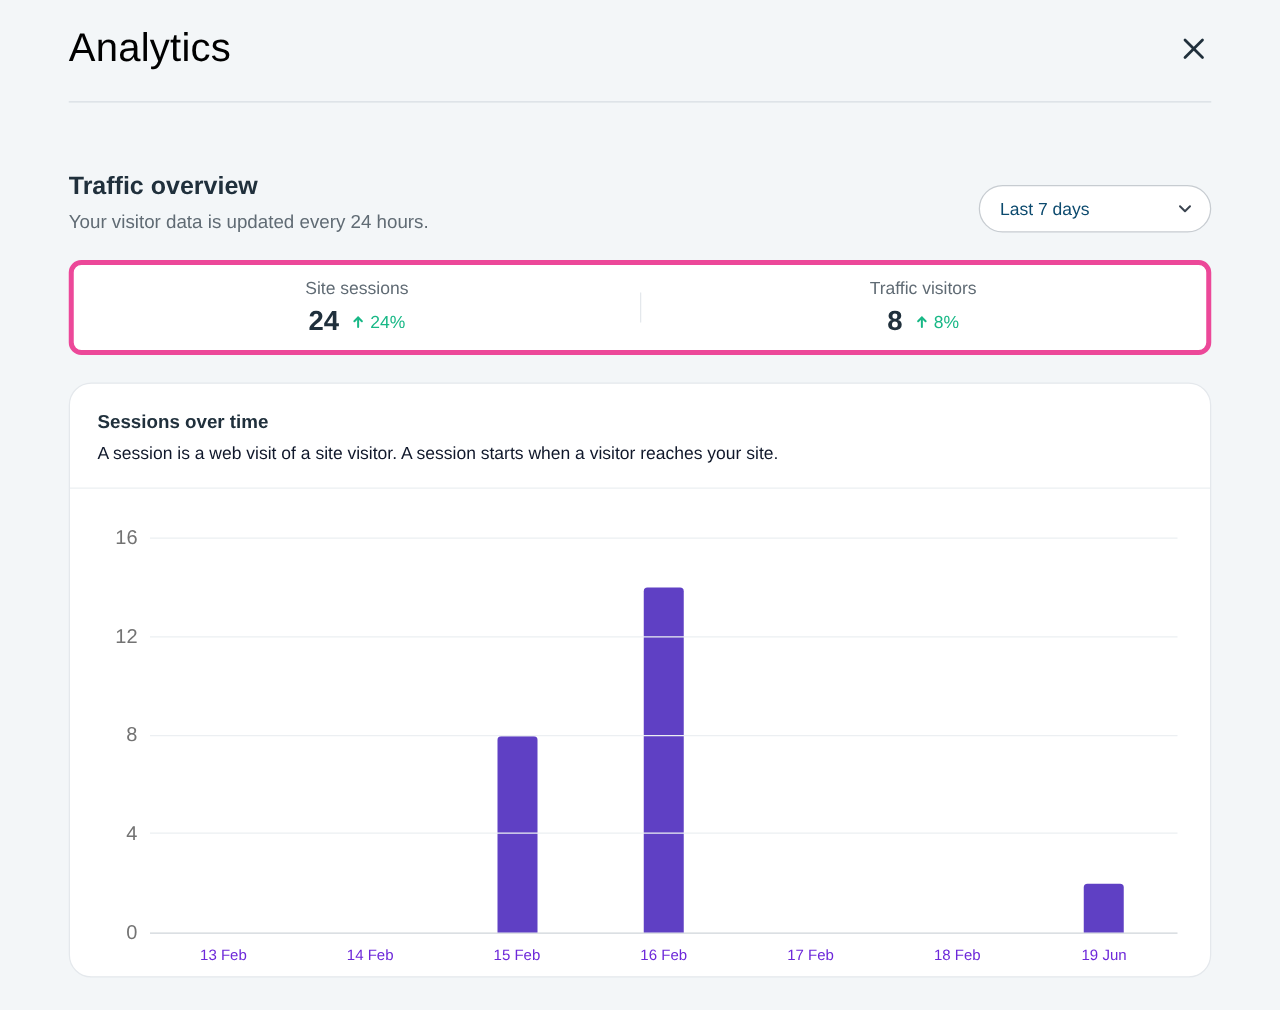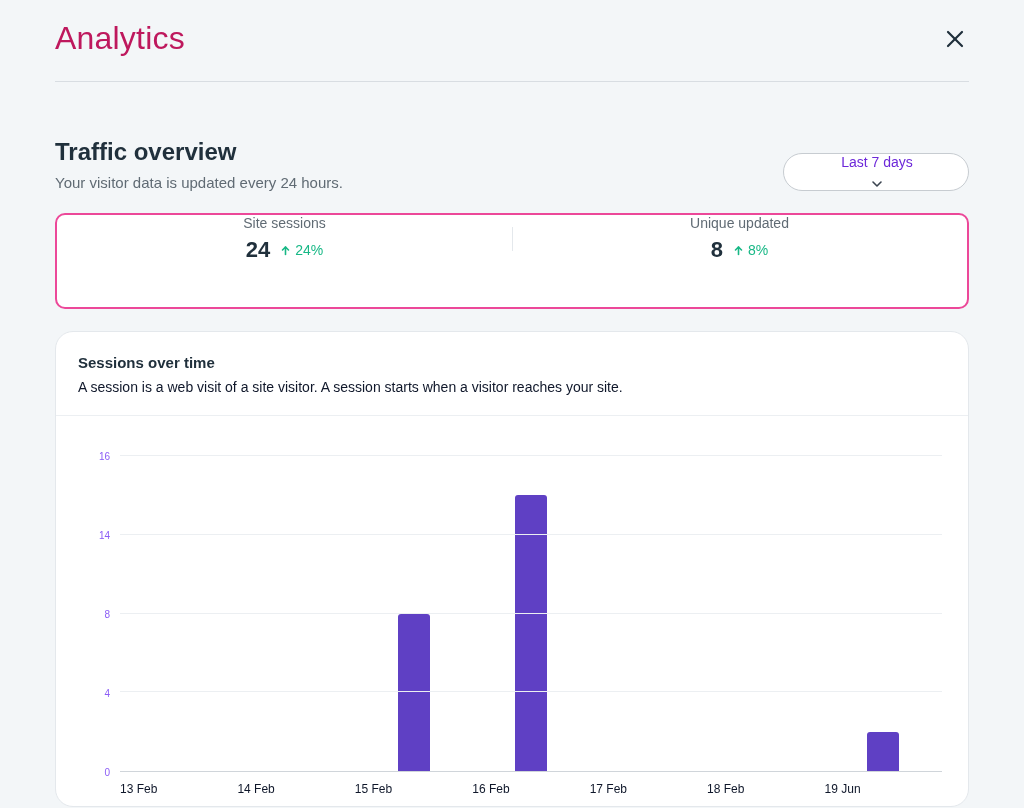--- a/index.html
+++ b/index.html
@@ -18,69 +18,68 @@
     display: flex;
     justify-content: space-between;
     align-items: center;
     padding-bottom: 24px;
     border-bottom: 1px solid #d8dde2;
   }
   .page-title {
     font-size: 32px;
     font-weight: 500;
     letter-spacing: 0.2px;
-    color: #be185d;
+    color: #000000;
   }
   .close-btn {
     background: none;
     border: none;
     cursor: pointer;
     padding: 4px;
   }
   .close-btn svg { display: block; }
   .section-top {
     margin-top: 56px;
     display: flex;
     justify-content: space-between;
     align-items: flex-end;
   }
   .section-title {
-    font-size: 24px;
+    font-size: 20px;
     font-weight: 700;
     color: #20303c;
     margin-bottom: 8px;
   }
   .section-sub {
     font-size: 15px;
     color: #606b74;
   }
   .dropdown {
     display: flex;
     align-items: center;
     justify-content: space-between;
     width: 186px;
     height: 38px;
     padding: 0 14px 0 16px;
     border: 1px solid #c7ccd1;
     border-radius: 20px;
     background: #fff;
     font-size: 14px;
-    color: #6d28d9;
+    color: #0c4a6e;
     cursor: pointer;
-    flex-direction: column;
   }
   .dropdown svg { flex-shrink: 0; }
   .stats-card {
     margin-top: 22px;
     background: #fff;
-    border: 2px solid #ec4899;
+    border: 4px solid #ec4899;
     border-radius: 10px;
     display: flex;
-    height: 96px;
-    align-items: flex-start;
+    height: 76px;
+    align-items: center;
   }
   .stat {
     flex: 1;
     display: flex;
     flex-direction: column;
     justify-content: center;
     align-items: center;
     position: relative;
   }
   .stat + .stat::before {
@@ -145,22 +144,22 @@
     display: flex;
   }
   .yaxis {
     position: relative;
     width: 38px;
   }
   .ytick {
     position: absolute;
     right: 10px;
     transform: translateY(50%);
-    font-size: 10px;
-    color: #8b5cf6;
+    font-size: 16px;
+    color: #737373;
     text-align: right;
     width: 28px;
   }
   .grid {
     flex: 1;
     position: relative;
     border-bottom: 1px solid #d0d5da;
   }
   .gline {
     position: absolute;
@@ -189,22 +188,23 @@
     background: #5f40c4;
     border-radius: 3px 3px 0 0;
   }
   .xaxis {
     display: flex;
     margin-left: 38px;
     margin-top: 10px;
   }
   .xtick {
     flex: 1;
+    text-align: center;
     font-size: 12px;
-    color: #0f172a;
+    color: #6d28d9;
   }
 </style>
 </head>
 <body>
 
 <div class="page">
 
   <div class="header-row">
     <h1 class="page-title">Analytics</h1>
     <button class="close-btn">
@@ -236,21 +236,21 @@
         <span class="delta">
           <svg width="11" height="11" viewBox="0 0 11 11">
             <line x1="5.5" y1="9.5" x2="5.5" y2="2" stroke="#18b886" stroke-width="1.6" stroke-linecap="round"></line>
             <polyline points="2.5,5 5.5,2 8.5,5" fill="none" stroke="#18b886" stroke-width="1.6" stroke-linecap="round" stroke-linejoin="round"></polyline>
           </svg>
           <span>24%</span>
         </span>
       </div>
     </div>
     <div class="stat">
-      <div class="stat-label">Unique updated</div>
+      <div class="stat-label">Traffic visitors</div>
       <div class="stat-row">
         <span class="stat-value">8</span>
         <span class="delta">
           <svg width="11" height="11" viewBox="0 0 11 11">
             <line x1="5.5" y1="9.5" x2="5.5" y2="2" stroke="#18b886" stroke-width="1.6" stroke-linecap="round"></line>
             <polyline points="2.5,5 5.5,2 8.5,5" fill="none" stroke="#18b886" stroke-width="1.6" stroke-linecap="round" stroke-linejoin="round"></polyline>
           </svg>
           <span>8%</span>
         </span>
       </div>
@@ -261,21 +261,21 @@
     <div class="chart-header">
       <div class="chart-title">Sessions over time</div>
       <div class="chart-desc">A session is a web visit of a site visitor. A session starts when a visitor reaches your site.</div>
     </div>
     <div class="chart-area">
       <div class="plot">
         <div class="yaxis" id="yaxis">
             <div class="ytick" style="bottom: 0%;">0</div>
             <div class="ytick" style="bottom: 25%;">4</div>
             <div class="ytick" style="bottom: 50%;">8</div>
-            <div class="ytick" style="bottom: 75%;">14</div>
+            <div class="ytick" style="bottom: 75%;">12</div>
             <div class="ytick" style="bottom: 100%;">16</div>
           </div>
         <div class="grid" id="grid">
           <div class="bars" id="bars">
               <div class="slot"></div>
               <div class="slot"></div>
               <div class="slot">
                 <div class="bar" style="height: 50%; background: rgb(95, 64, 196);"></div>
               </div>
               <div class="slot">

